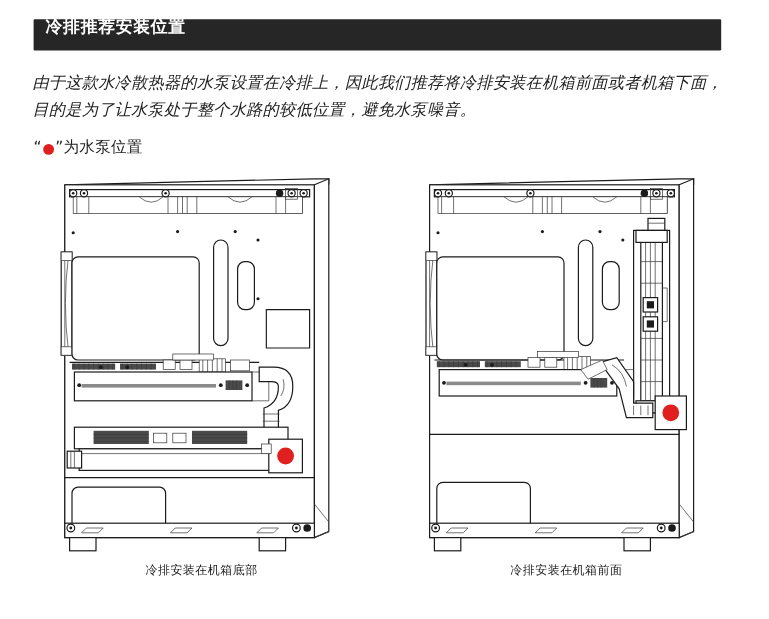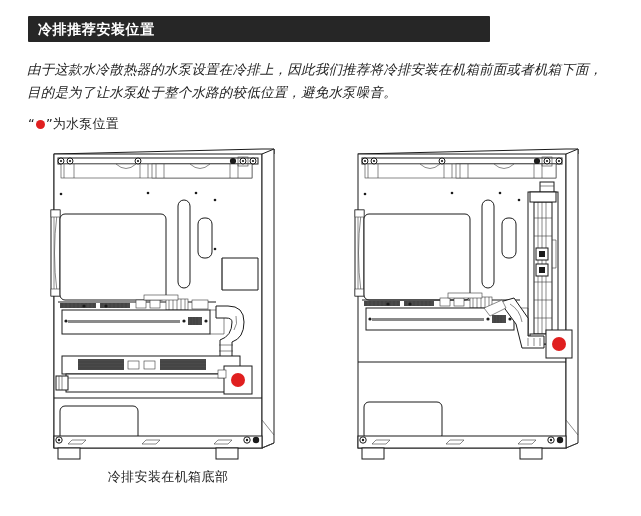--- a/index.html
+++ b/index.html
@@ -15,26 +15,25 @@
     font-family: "DejaVu Sans", "Liberation Sans", sans-serif;
     color: #1a1a1a;
     -webkit-font-smoothing: antialiased;
   }
 
   
   .section-header {
     position: absolute;
     left: 28px;
     top: 16px;
-    width: 462px;
+    width: 573px;
     height: 26px;
     background: #262626;
     border-radius: 1px;
     display: flex;
-    align-items: center;
   }
   .section-header .title {
     color: #ffffff;
     font-size: 14px;
     font-weight: 700;
     letter-spacing: 0.6px;
     padding-left: 10px;
     line-height: 1;
   }
 
@@ -79,21 +78,21 @@
     position: absolute;
     top: 140px;
   }
   .figure.left  { left: 48px;  }
   .figure.right { left: 352px; }
 
   .figure svg { display: block; }
 
   .caption {
     text-align: center;
-    font-size: 13px;
+    font-size: 10px;
     color: #222222;
     margin-top: 6px;
     letter-spacing: 0.4px;
     width: 240px;
   }
 
   
   .ln   { fill: none; stroke: #1b1b1b; stroke-width: 1; }
   .ln-t { fill: none; stroke: #3a3a3a; stroke-width: 0.6; }
   .fillw { fill: #ffffff; stroke: #1b1b1b; stroke-width: 1; }
@@ -393,13 +392,14 @@
       <path class="fillw-t" d="M170 300 L184 300 L180 304 L166 304 Z"></path>
       <circle class="fillw" cx="11" cy="300" r="3.2"></circle>
         <circle class="dot-s" cx="11" cy="300" r="1.2"></circle>
       <circle class="fillw" cx="199" cy="300" r="3.2"></circle>
         <circle class="dot-s" cx="199" cy="300" r="1.2"></circle>
       <circle class="dot-s" cx="208" cy="300" r="3.2"></circle>
       <rect class="fillw" x="10" y="308" width="22" height="11"></rect>
       <rect class="fillw" x="168" y="308" width="22" height="11"></rect>
     </g>
   </svg>
+  <div class="caption">冷排安装在机箱前面</div>
 </div>
 
 </body></html>

